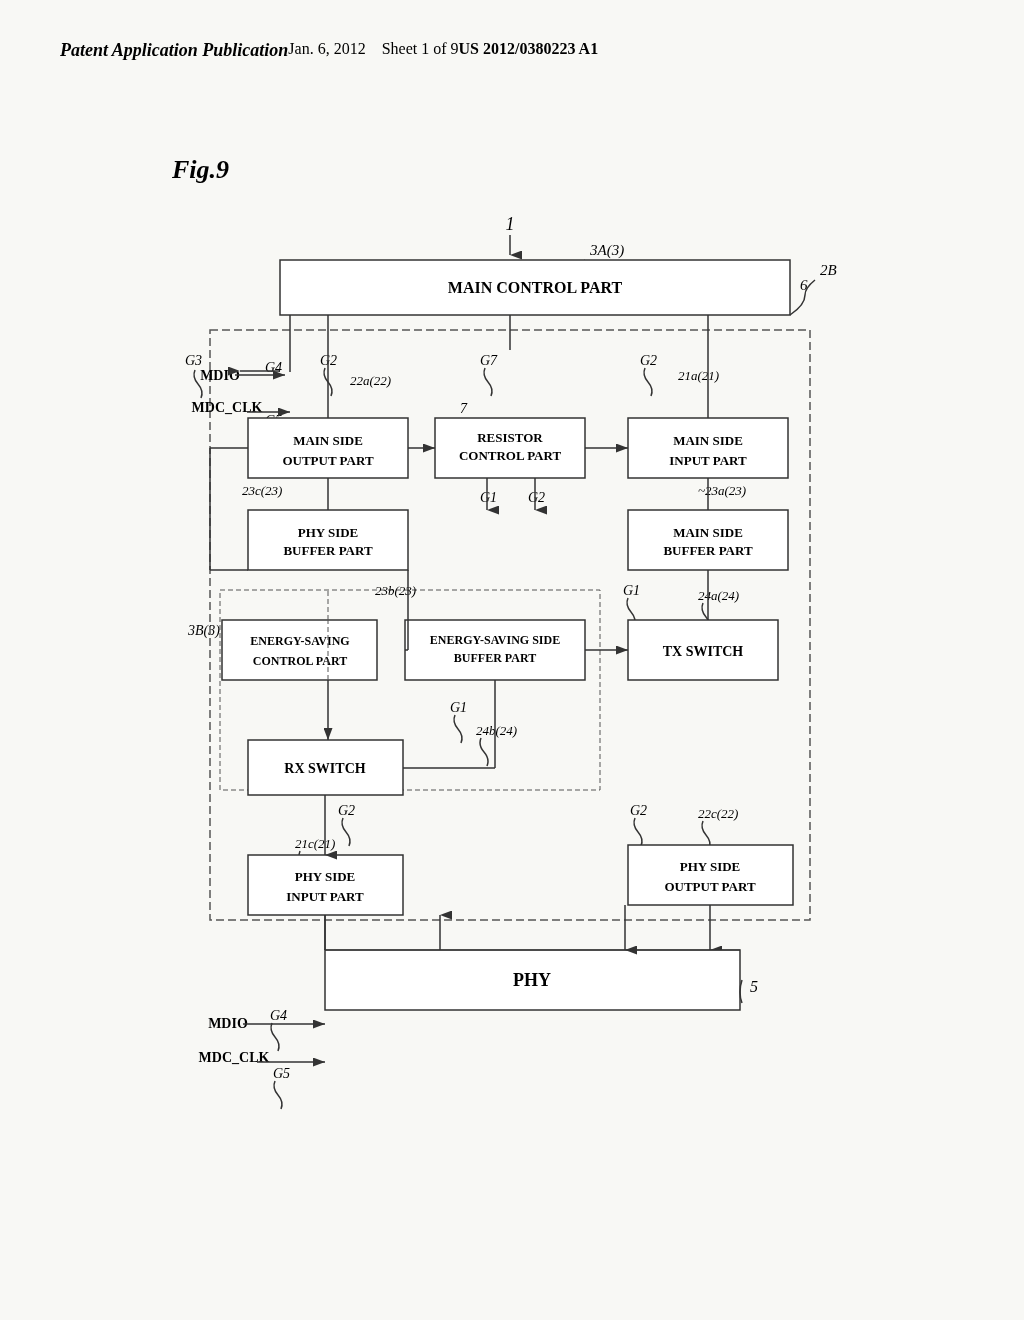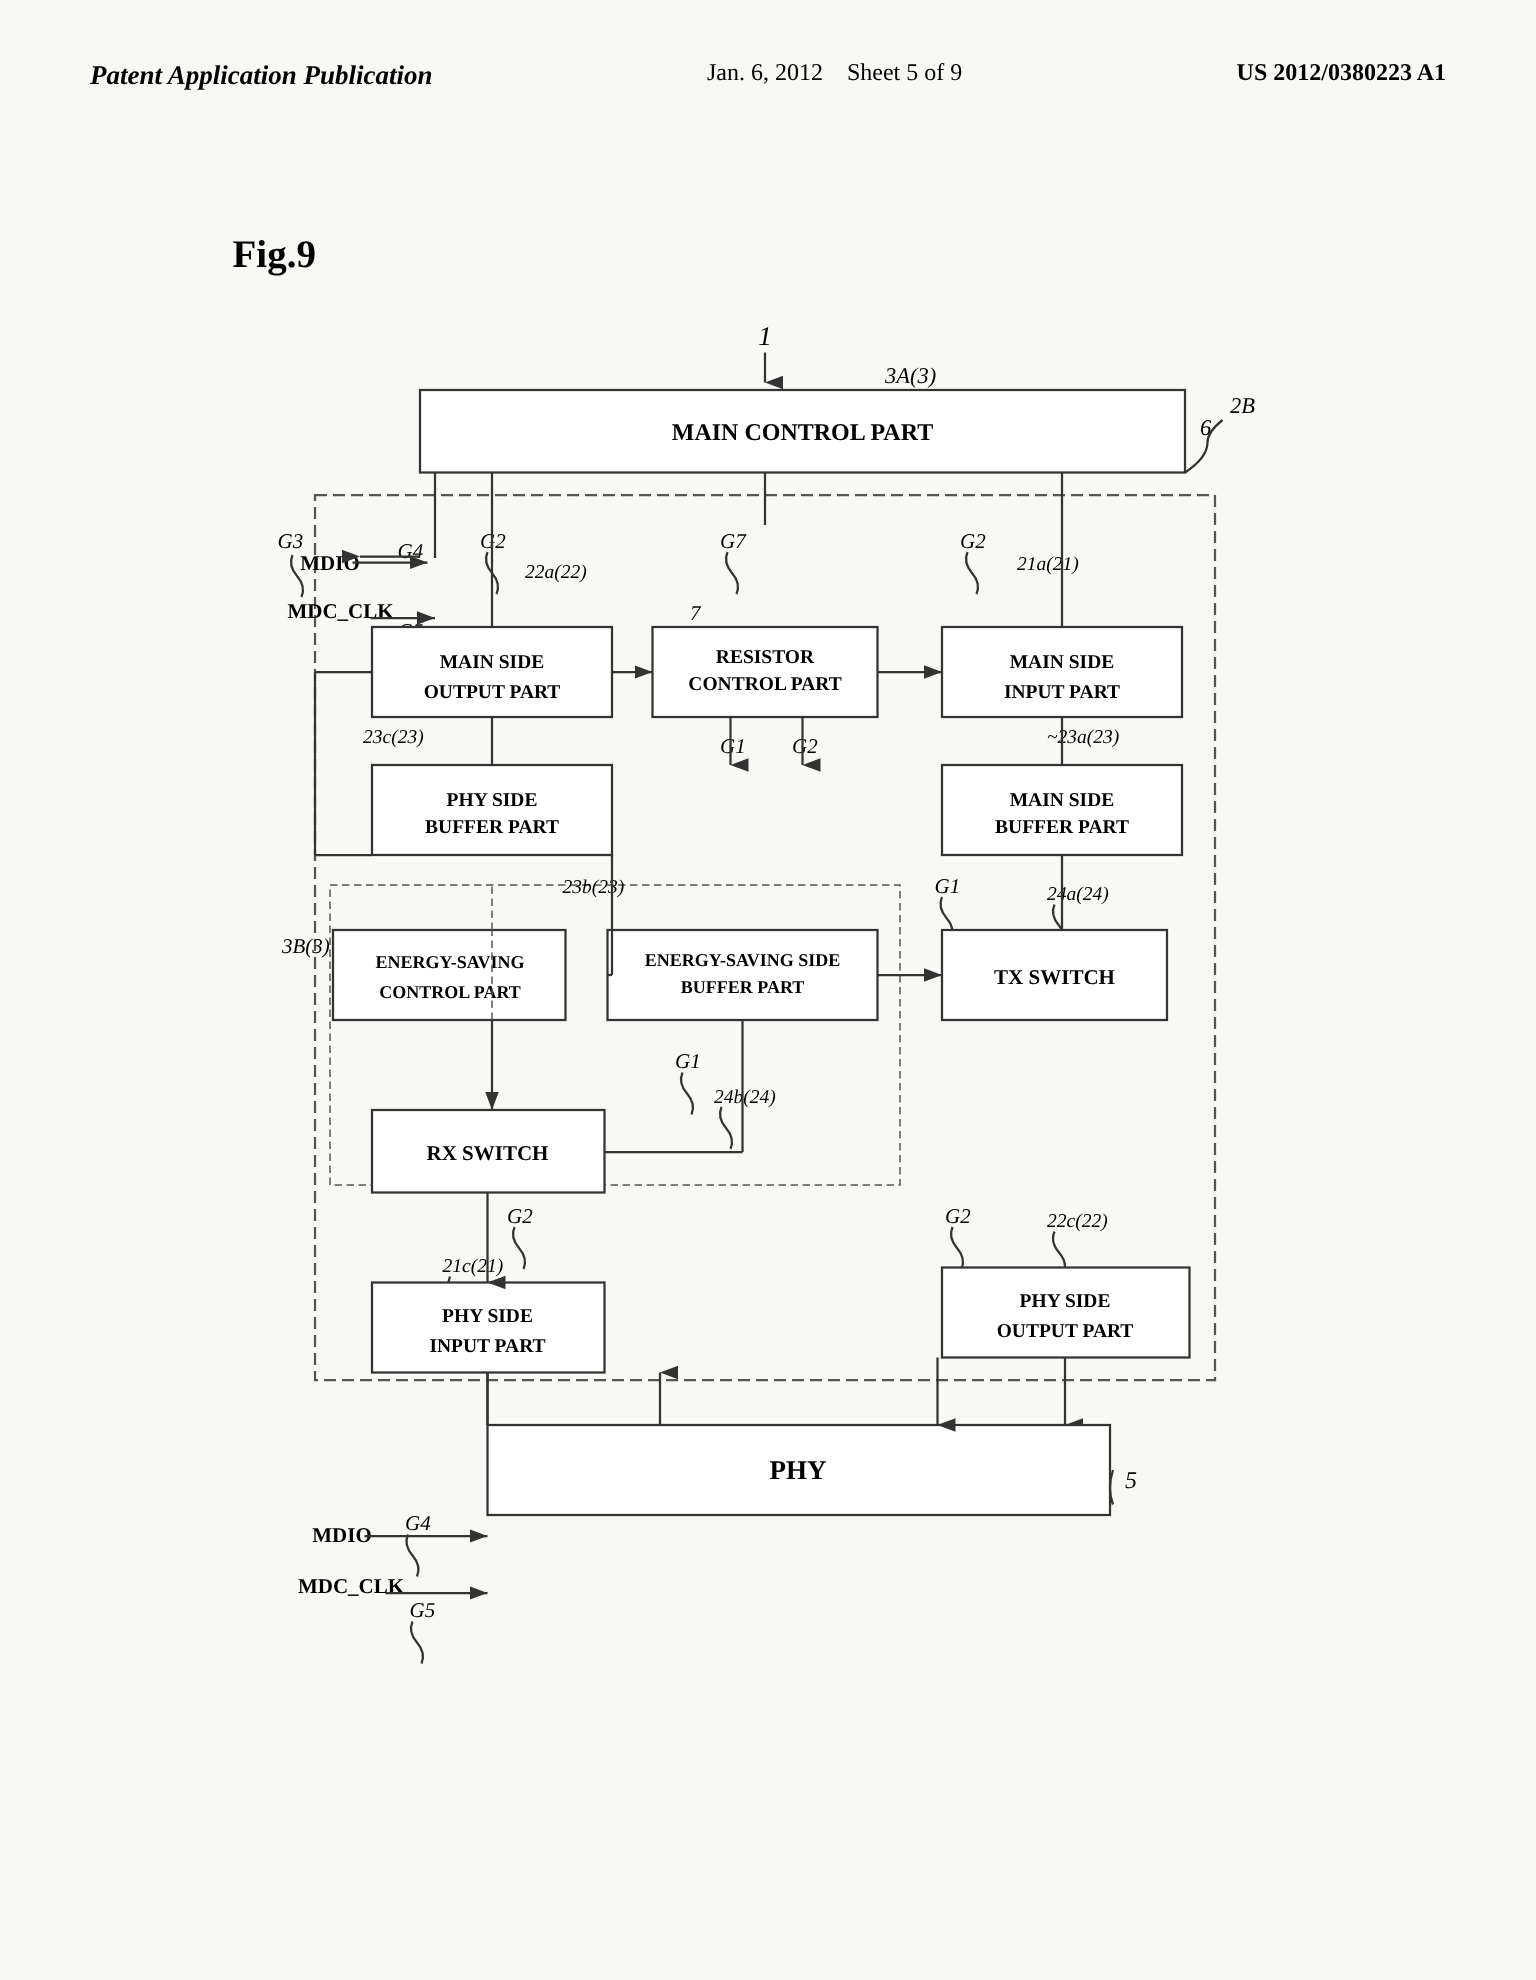--- a/index.html
+++ b/index.html
@@ -12,45 +12,44 @@
       overflow: hidden;
     }
     .page {
       width: 1024px;
       min-height: 1320px;
       background: #f8f8f5;
       position: relative;
     }
     .header {
       display: flex;
-      justify-content: space-between;
       align-items: flex-start;
       padding: 40px 60px 10px 60px;
       border-bottom: none;
-      gap: 12px;
     }
     .header-left {
       font-weight: bold;
       font-size: 18px;
       font-style: italic;
     }
     .header-center {
       font-size: 16px;
       text-align: center;
     }
     .header-right {
       font-size: 16px;
       font-weight: bold;
     }
     .fig-label {
       position: absolute;
       top: 155px;
-      left: 155px;
+      left: 172px;
       font-size: 26px;
       font-weight: bold;
+      font-style: italic;
     }
     .diagram-container {
       position: absolute;
       top: 200px;
       left: 80px;
       width: 870px;
       height: 950px;
     }
     
     .diagram-svg {
@@ -62,21 +61,21 @@
     }
   </style>
 </head>
 <body>
 
 <div class="page">
   <div class="header">
     <div class="header-left">Patent Application Publication</div>
     <div class="header-center">
       <span>Jan. 6, 2012</span>&nbsp;&nbsp;&nbsp;
-      <span>Sheet 5 of 9</span>
+      <span>Sheet 1 of 9</span>
     </div>
     <div class="header-right">US 2012/0380223 A1</div>
   </div>
 
   <div class="fig-label">Fig.9</div>
 
   <div class="diagram-container">
     <svg class="diagram-svg" viewBox="0 0 870 950" xmlns="http://www.w3.org/2000/svg">
 
       <defs>

